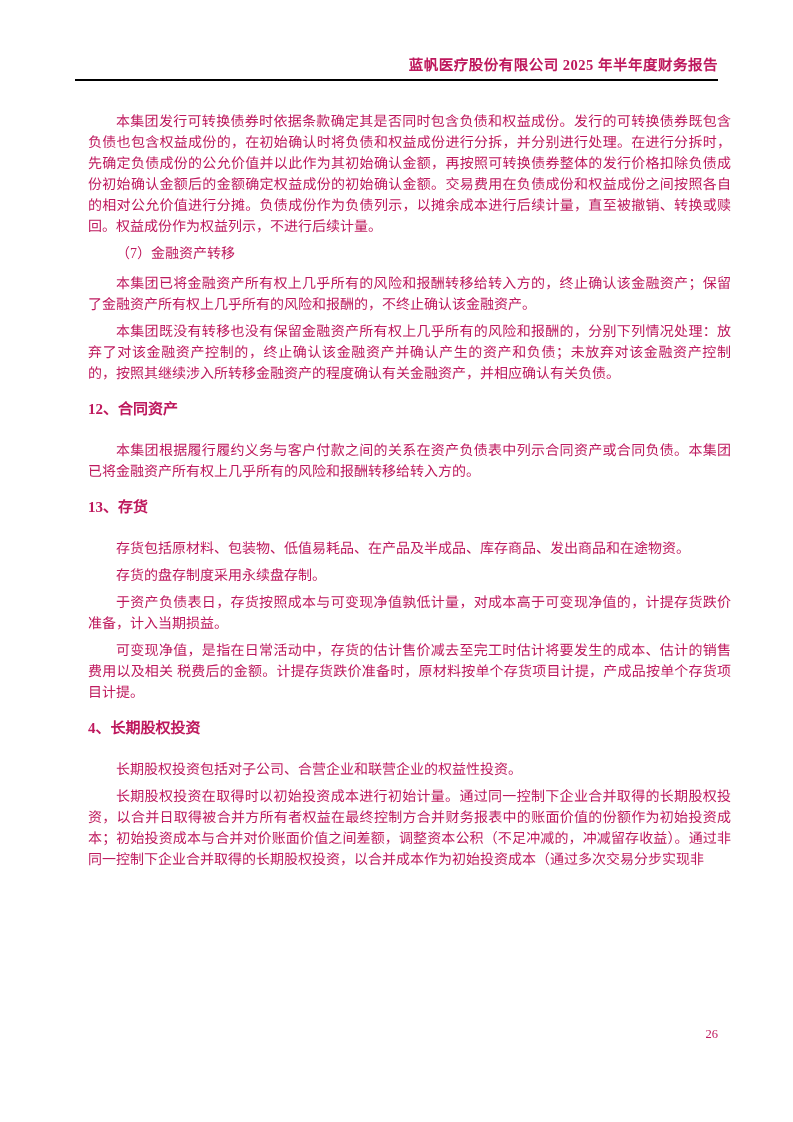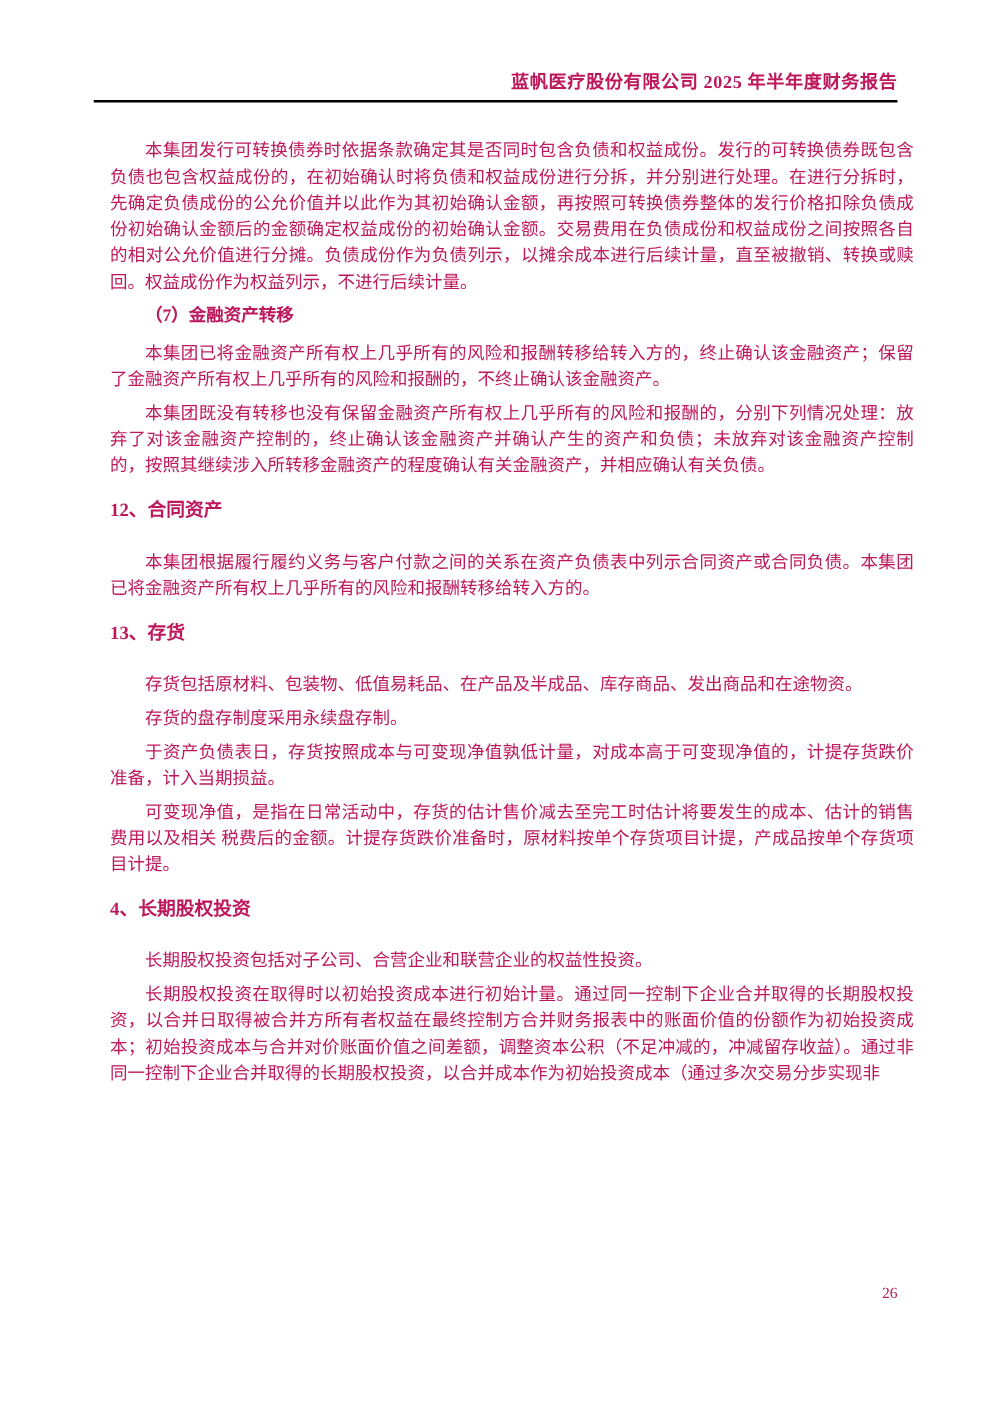--- a/index.html
+++ b/index.html
@@ -38,21 +38,20 @@
     text-align: justify;
     margin-left: 13px;
   }
   .para {
     margin: 0 0 6px 0;
     text-indent: 2em;
   }
   .subheading {
     margin: 0 0 9px 0;
     text-indent: 2em;
-    font-weight: bold;
   }
   .heading {
     margin: 15px 0 20px 0;
     font-size: 15px;
     font-weight: bold;
     text-indent: 0;
     text-align: left;
   }
   .page-footer {
     position: absolute;

